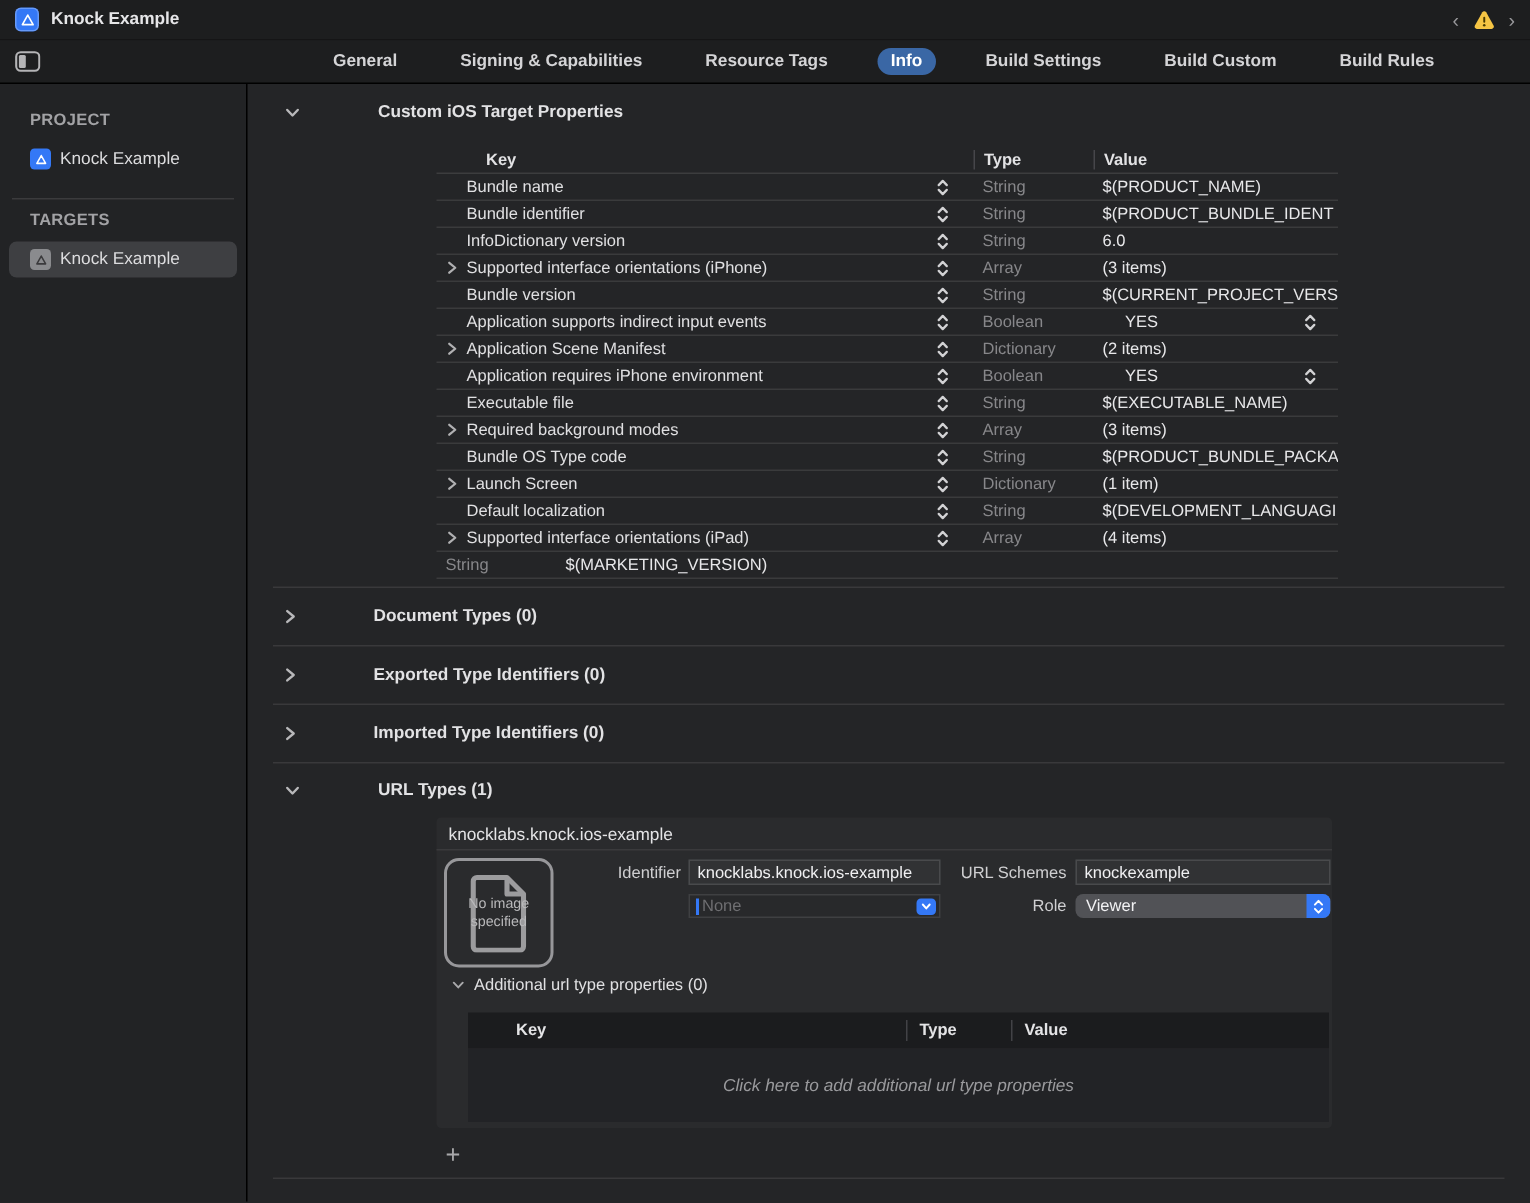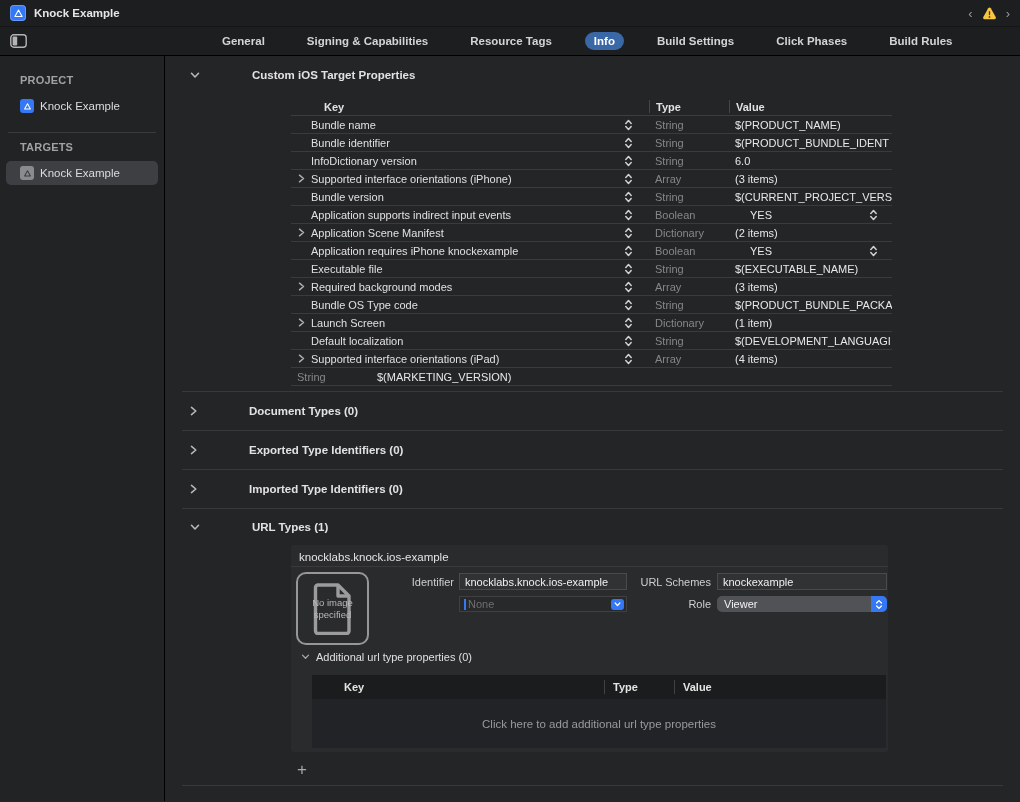--- a/index.html
+++ b/index.html
@@ -71,21 +71,21 @@
   .popup { position:absolute; height:16px; background:#515256; border-radius:5px; display:flex; align-items:center; overflow:hidden; }
   .popup-txt { color:#f2f2f4; font-size:11px; padding-left:7px; flex:1; white-space:nowrap; overflow:hidden; }
   .popup-cap { width:16px; height:16px; background:#3478f6; display:flex; align-items:center; justify-content:center; flex:none; }
   .addl-head { position:absolute; left:10px; top:106px; display:flex; align-items:center; gap:6px; }
   .addl-title { font-size:11px; color:#e0e0e2; }
   .atable { position:absolute; left:21px; right:2px; top:130px; height:73px; font-size:11px; }
   .athead { display:flex; height:24px; align-items:center; background:#1b1c1e; font-weight:700; color:#e4e4e6; }
   .athead .a-key { flex:1; padding-left:32px; }
   .athead .a-type { width:70px; padding-left:8px; border-left:1px solid #424246; height:14px; display:flex; align-items:center; }
   .athead .a-value { width:212px; padding-left:8px; border-left:1px solid #424246; height:14px; display:flex; align-items:center; }
-  .atbody { height:49px; background:#222326; display:flex; align-items:center; justify-content:center; color:#9a9a9d; font-size:11.5px; }
+  .atbody { height:49px; background:#222326; display:flex; align-items:center; justify-content:center; color:#9a9a9d; font-size:11.5px;font-style:italic; }
 
   .plus-row { margin:8px 0 0 132px; height:18px; display:flex; align-items:center; }
   .plus-btn { color:#a8a8aa; font-size:17px; font-weight:400; line-height:1; background:none; border:none; cursor:default; font-family:inherit; }
   .bottom-hr { margin-top:7px; }
 
   svg { display:block; }
 </style>
 </head>
 <body>
 
@@ -123,21 +123,21 @@
         <button class="tab">General</button>
 
         <button class="tab">Signing &amp; Capabilities</button>
 
         <button class="tab">Resource Tags</button>
 
         <button class="tab active">Info</button>
 
         <button class="tab">Build Settings</button>
 
-        <button class="tab">Click Phases</button>
+        <button class="tab">Build Custom</button>
 
         <button class="tab">Build Rules</button>
       </div>
   </div>
 
   <div class="bodywrap">
 
     <div class="sidebar">
       <div class="side-head">PROJECT</div>
       <div class="side-item">
@@ -361,21 +361,21 @@
               </div>
             </div>
 
             <div class="prow">
               <div class="c-key">
                 <span class="disc" style="visibility: hidden;">
                   <svg width="7" height="9" viewBox="0 0 7 9">
                     <path d="M1.5 1.2 L5.5 4.5 L1.5 7.8" fill="none" stroke="#b0b0b2" stroke-width="1.5" stroke-linecap="round" stroke-linejoin="round"></path>
                   </svg>
                 </span>
-                <span>Application requires iPhone knockexample</span>
+                <span>Application requires iPhone environment</span>
                 <span class="stepper">
                   <svg width="9" height="12" viewBox="0 0 9 12">
                     <path d="M1.8 4.4 L4.5 1.6 L7.2 4.4" fill="none" stroke="#d2d2d4" stroke-width="1.5" stroke-linecap="round" stroke-linejoin="round"></path>
                     <path d="M1.8 7.6 L4.5 10.4 L7.2 7.6" fill="none" stroke="#d2d2d4" stroke-width="1.5" stroke-linecap="round" stroke-linejoin="round"></path>
                   </svg>
                 </span>
               </div>
               <div class="c-type">Boolean</div>
               <div class="c-value">
                 <span class="bool-txt">YES</span>

